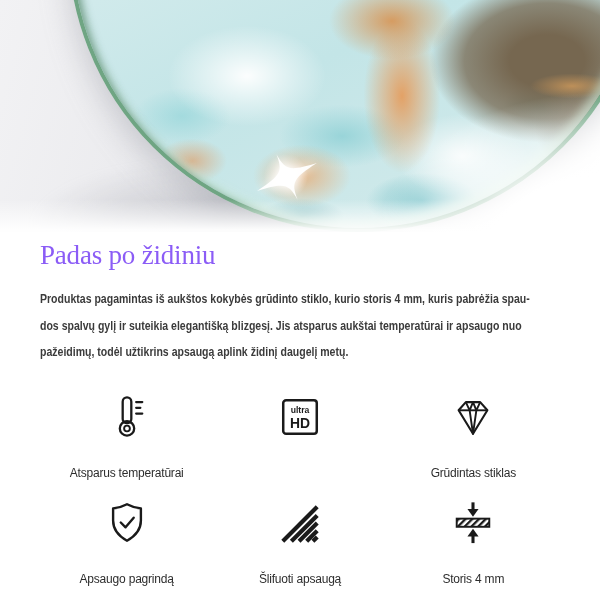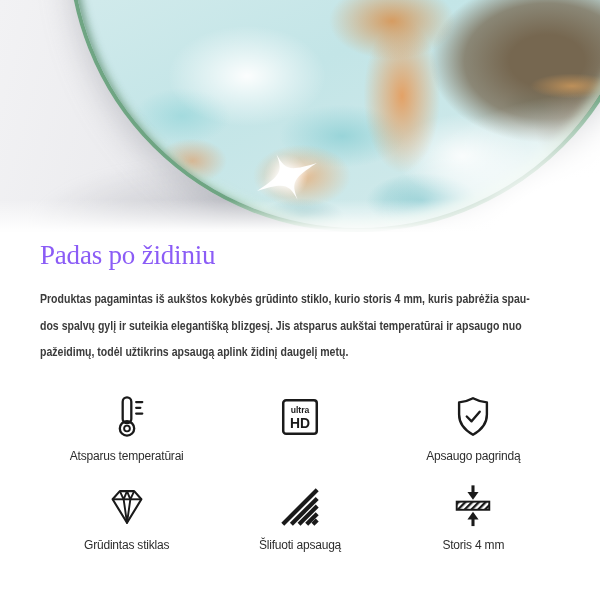--- a/index.html
+++ b/index.html
@@ -67,21 +67,21 @@
   .desc{margin:0 0 22px;font-weight:bold;}
   .desc-line{
     font-size:13.5px;line-height:26.5px;color:#3b3b3b;white-space:nowrap;
     transform:scaleX(.78);transform-origin:0 50%;
   }
 
   
   .features{display:grid;grid-template-columns:1fr 1fr 1fr;row-gap:16px;margin-top:24px;}
   .feature{display:flex;flex-direction:column;align-items:center;}
   .feature .icon-box{height:50px;display:flex;align-items:flex-end;margin-bottom:9px;}
-  .feature .label{font-size:12px;letter-spacing:-.2px;color:#2d2d2d;text-align:left;}
+  .feature .label{font-size:12px;letter-spacing:-.2px;color:#2d2d2d;text-align:left;margin-top:17px;}
   .feature svg{display:block;}
   .stroke-icon{stroke:#1a1a1a;fill:none;}
 </style>
 </head>
 <body>
 
 <div class="hero">
   <div class="hero-shadow"></div>
   <div class="glass-disc"></div>
   <div class="hero-fade"></div>
@@ -125,37 +125,37 @@
           <rect x="6.5" y="6.5" width="35" height="35" rx="3" class="stroke-icon" stroke-width="2.6"></rect>
           <text x="24" y="20" text-anchor="middle" font-family="Liberation Sans, sans-serif" font-size="9" font-weight="600" fill="#1a1a1a">ultra</text>
           <text x="24" y="35.5" text-anchor="middle" font-family="Liberation Sans, sans-serif" font-size="14.5" font-weight="800" fill="#1a1a1a">HD</text>
         </svg>
       </div>
     </div>
 
     <div class="feature">
       <div class="icon-box">
         <svg width="46" height="46" viewBox="0 0 48 48" class="stroke-icon">
-          <path d="M24 4.5 C28.5 7 33 8.2 38.5 8.8 V21.5 C38.5 31.5 33 37.6 24 42.5 C15 37.6 9.5 31.5 9.5 21.5 V8.8 C15 8.2 19.5 7 24 4.5 Z" stroke-width="2.5" stroke-linejoin="round"></path>
-          <path d="M17.5 23.5 L22.5 28.5 L31 18.5" stroke-width="2.5" stroke-linecap="round" stroke-linejoin="round"></path>
-        </svg>
-      </div>
-      <div class="label">Apsaugo pagrindą</div>
-    </div>
-
-    <div class="feature">
-      <div class="icon-box">
-        <svg width="46" height="46" viewBox="0 0 48 48" class="stroke-icon">
           <path d="M9 17 L16.5 8.5 H31.5 L39 17 L24 41.5 Z" stroke-width="2.2" stroke-linejoin="round"></path>
           <path d="M9 17 H39" stroke-width="2"></path>
           <path d="M16.5 8.5 L20.5 17 L24 8.5 L27.5 17 L31.5 8.5" stroke-width="2" stroke-linejoin="round"></path>
           <path d="M20.5 17 L24 41.5 L27.5 17" stroke-width="2" stroke-linejoin="round"></path>
         </svg>
       </div>
       <div class="label">Grūdintas stiklas</div>
+    </div>
+
+    <div class="feature">
+      <div class="icon-box">
+        <svg width="46" height="46" viewBox="0 0 48 48" class="stroke-icon">
+          <path d="M24 4.5 C28.5 7 33 8.2 38.5 8.8 V21.5 C38.5 31.5 33 37.6 24 42.5 C15 37.6 9.5 31.5 9.5 21.5 V8.8 C15 8.2 19.5 7 24 4.5 Z" stroke-width="2.5" stroke-linejoin="round"></path>
+          <path d="M17.5 23.5 L22.5 28.5 L31 18.5" stroke-width="2.5" stroke-linecap="round" stroke-linejoin="round"></path>
+        </svg>
+      </div>
+      <div class="label">Apsaugo pagrindą</div>
     </div>
 
     <div class="feature">
       <div class="icon-box">
         <svg width="44" height="44" viewBox="0 0 46 46">
           <g stroke="#1a1a1a" stroke-width="4.4" fill="none">
             <path d="M5 41 L41 5"></path>
             <path d="M14 41 L41 14"></path>
             <path d="M22 41 L41 22"></path>
             <path d="M30 41 L41 30"></path>

